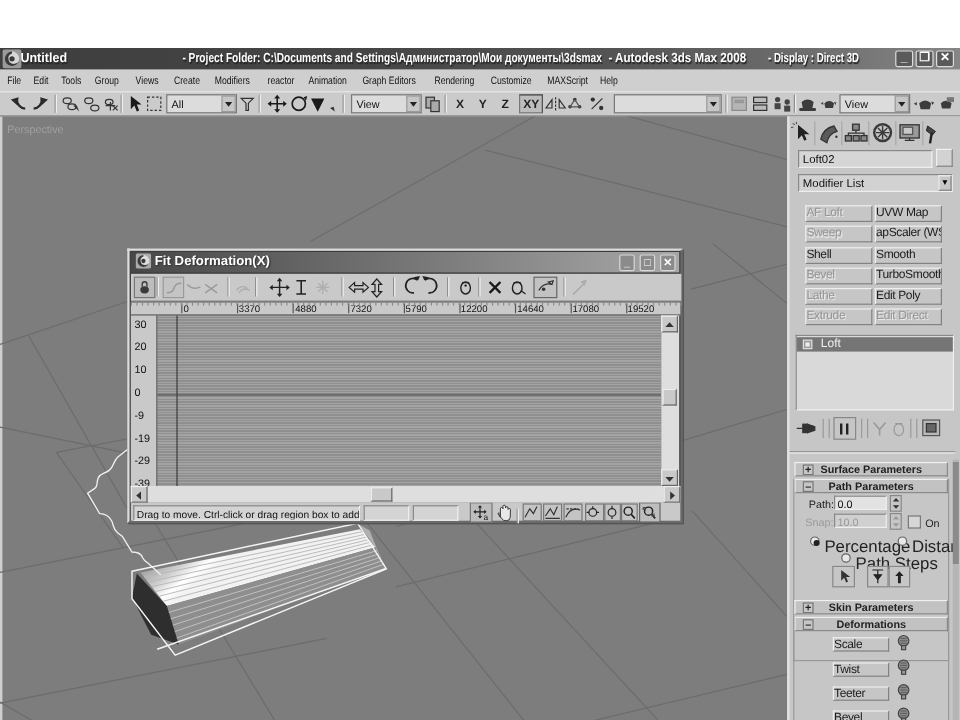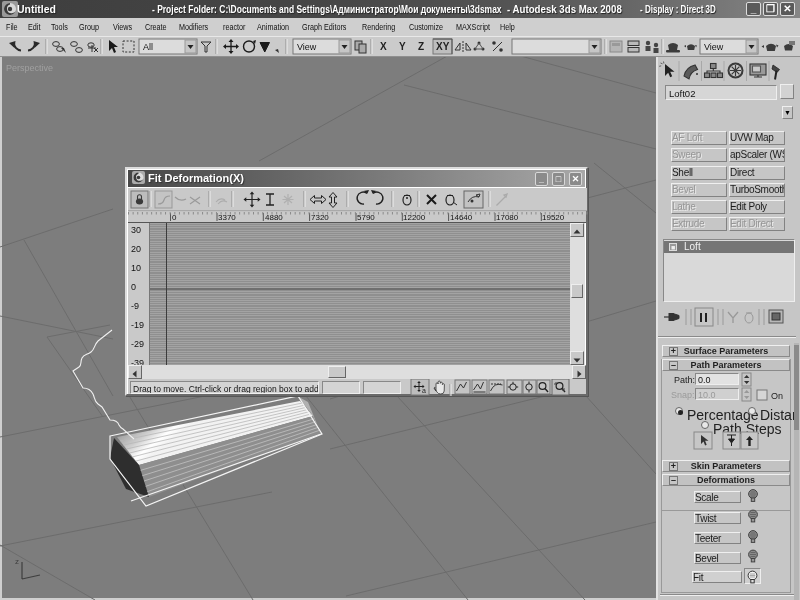--- a/index.html
+++ b/index.html
@@ -1,19 +1,19 @@
 <!DOCTYPE html>
 <html><head>
 <meta charset="utf-8">
 <style>
   html,body{margin:0;padding:0;width:800px;height:600px;overflow:hidden;
     font-family:"Liberation Sans",sans-serif;}
   *{box-sizing:border-box;-webkit-font-smoothing:antialiased;}
   .abs{position:absolute;}
-  #app{position:relative;width:800px;height:548px;background:#c6c6c6;filter:grayscale(1);}
+  #app{position:relative;width:800px;height:548px;background:#c6c6c6;filter:grayscale(1);margin-top:40px;}
 
   
   #titlebar{left:0;top:0;width:800px;height:18px;
     background:linear-gradient(to right,#3e3e3e,#464646 40%,#555555 65%,#6f6f6f 85%,#868686);}
   #titlebar .logo{left:2px;top:1px;width:16px;height:16px;}
   #titlebar .ttext{left:21px;top:3px;color:#fff;font-size:11px;font-weight:bold;
     white-space:nowrap;letter-spacing:0px;text-shadow:1px 1px 1px #222;}
   #titlebar .tscale{transform-origin:0 0;}
   .winbtn{top:2px;width:15px;height:14px;border:1px solid #ddd;border-radius:2px;
     background:#5a5a5a;color:#fff;font-size:10px;font-weight:bold;text-align:center;
@@ -41,21 +41,21 @@
   .gbtn{font-size:10px;letter-spacing:-0.3px;text-align:left;color:#1c1c1c;
     overflow:hidden;white-space:nowrap;line-height:12px;}
   .gbtn.dis{color:#969696;text-shadow:1px 1px 0 #e9e9e9;}
   .rollhead{background:#c2c2c2;border:1px solid #8a8a8a;border-top-color:#efefef;
     border-left-color:#efefef;font-weight:bold;color:#222;text-align:center;
     font-size:9px;line-height:10px;}
   .pm{position:absolute;left:6px;top:1px;width:9px;height:9px;background:#c6c6c6;
     border:1px solid #777;font-weight:bold;font-size:9px;line-height:7px;text-align:center;}
 
   
-  #fitwin{left:125px;top:167px;width:463px;height:229px;background:#ffffff;
+  #fitwin{left:106px;top:167px;width:463px;height:229px;background:#b91c1c;
     border:2px solid #dcdcdc;border-right-color:#6a6a6a;border-bottom-color:#6a6a6a;
     box-shadow:1px 1px 0 #555;}
   #fittitle{left:1px;top:1px;width:457px;height:17px;
     background:linear-gradient(to right,#474747,#7a7a7a 55%,#a8a8a8);}
   #fittitle .ttext{position:absolute;left:20px;top:2px;color:#fff;font-weight:bold;
     font-size:11px;text-shadow:1px 1px 1px #333;}
   .fwbtn{top:2px;width:13px;height:14px;background:#8b8b8b;
     border:1px solid #d8d8d8;border-radius:2px;
     color:#fff;font-size:9px;font-weight:bold;text-align:center;line-height:12px;}
   #fruler{left:1px;top:43px;width:458px;height:11px;background:#c9c9c9;
@@ -337,28 +337,29 @@
         <rect x="96.5" y="7" width="8" height="6" fill="#c9c9c9" stroke="#555"></rect>
         <path d="M98 18 h8 M102 16 v2" stroke="#333"></path>
         <path d="M117 6 l6.5 4.5 -2.5 3 -5 -3.5 z" fill="#444" stroke="#222" stroke-width="0.8"></path>
         <path d="M120.5 11.5 l-1.5 9" stroke="#222" stroke-width="2"></path>
       </g>
       <path d="M23 2 v20 M45.5 2 v20 M68 2 v20 M90.5 2 v20 M113 2 v20" stroke="#a8a8a8"></path>
     </svg>
     <div class="abs sunk" style="left:9px;top:28px;width:112px;height:15px;font-size:9.5px;padding:1.5px 3px;color:#111">Loft02</div>
     <div class="abs bev" style="left:124px;top:27px;width:14px;height:15px;background:#d2d2d2"></div>
 
+    <div class="abs sunk" style="left:9px;top:48px;width:129px;height:15px;font-size:9.5px;padding:1.5px 3px;color:#111;background:#d2d2d2">Modifier List</div>
     <div class="abs bev" style="left:126px;top:49px;width:11px;height:13px;text-align:center;font-size:7px;line-height:12px">▼</div>
 
     <div class="abs bev gbtn dis" style="left:15px;top:74px;width:56px;height:14px">AF Loft</div>
     <div class="abs bev gbtn" style="left:73px;top:74px;width:56px;height:14px">UVW Map</div>
     <div class="abs bev gbtn dis" style="left:15px;top:91px;width:56px;height:14px">Sweep</div>
     <div class="abs bev gbtn" style="left:73px;top:91px;width:56px;height:14px">apScaler (WSI</div>
     <div class="abs bev gbtn" style="left:15px;top:109px;width:56px;height:14px">Shell</div>
-    <div class="abs bev gbtn" style="left:73px;top:109px;width:56px;height:14px">Direct</div>
+    <div class="abs bev gbtn" style="left:73px;top:109px;width:56px;height:14px">Smooth</div>
     <div class="abs bev gbtn dis" style="left:15px;top:126px;width:56px;height:14px">Bevel</div>
     <div class="abs bev gbtn" style="left:73px;top:126px;width:56px;height:14px">TurboSmooth</div>
     <div class="abs bev gbtn dis" style="left:15px;top:143px;width:56px;height:14px">Lathe</div>
     <div class="abs bev gbtn" style="left:73px;top:143px;width:56px;height:14px">Edit Poly</div>
     <div class="abs bev gbtn dis" style="left:15px;top:160px;width:56px;height:14px">Extrude</div>
     <div class="abs bev gbtn dis" style="left:73px;top:160px;width:56px;height:14px">Edit Direct</div>
 
     <div class="abs sunk" style="left:7px;top:182px;width:132px;height:63px;background:#d9d9d9"></div>
     <div class="abs" style="left:8px;top:184px;width:130px;height:12px;background:#757575;color:#f2f2f2;font-size:10px;padding:0 2px">
       <span style="display:inline-block;width:8px;height:8px;background:#9a9a9a;border:1px solid #ddd;margin-right:7px;margin-left:3px;font-size:7px;line-height:7px;text-align:center;color:#eee">■</span>Loft</div>

